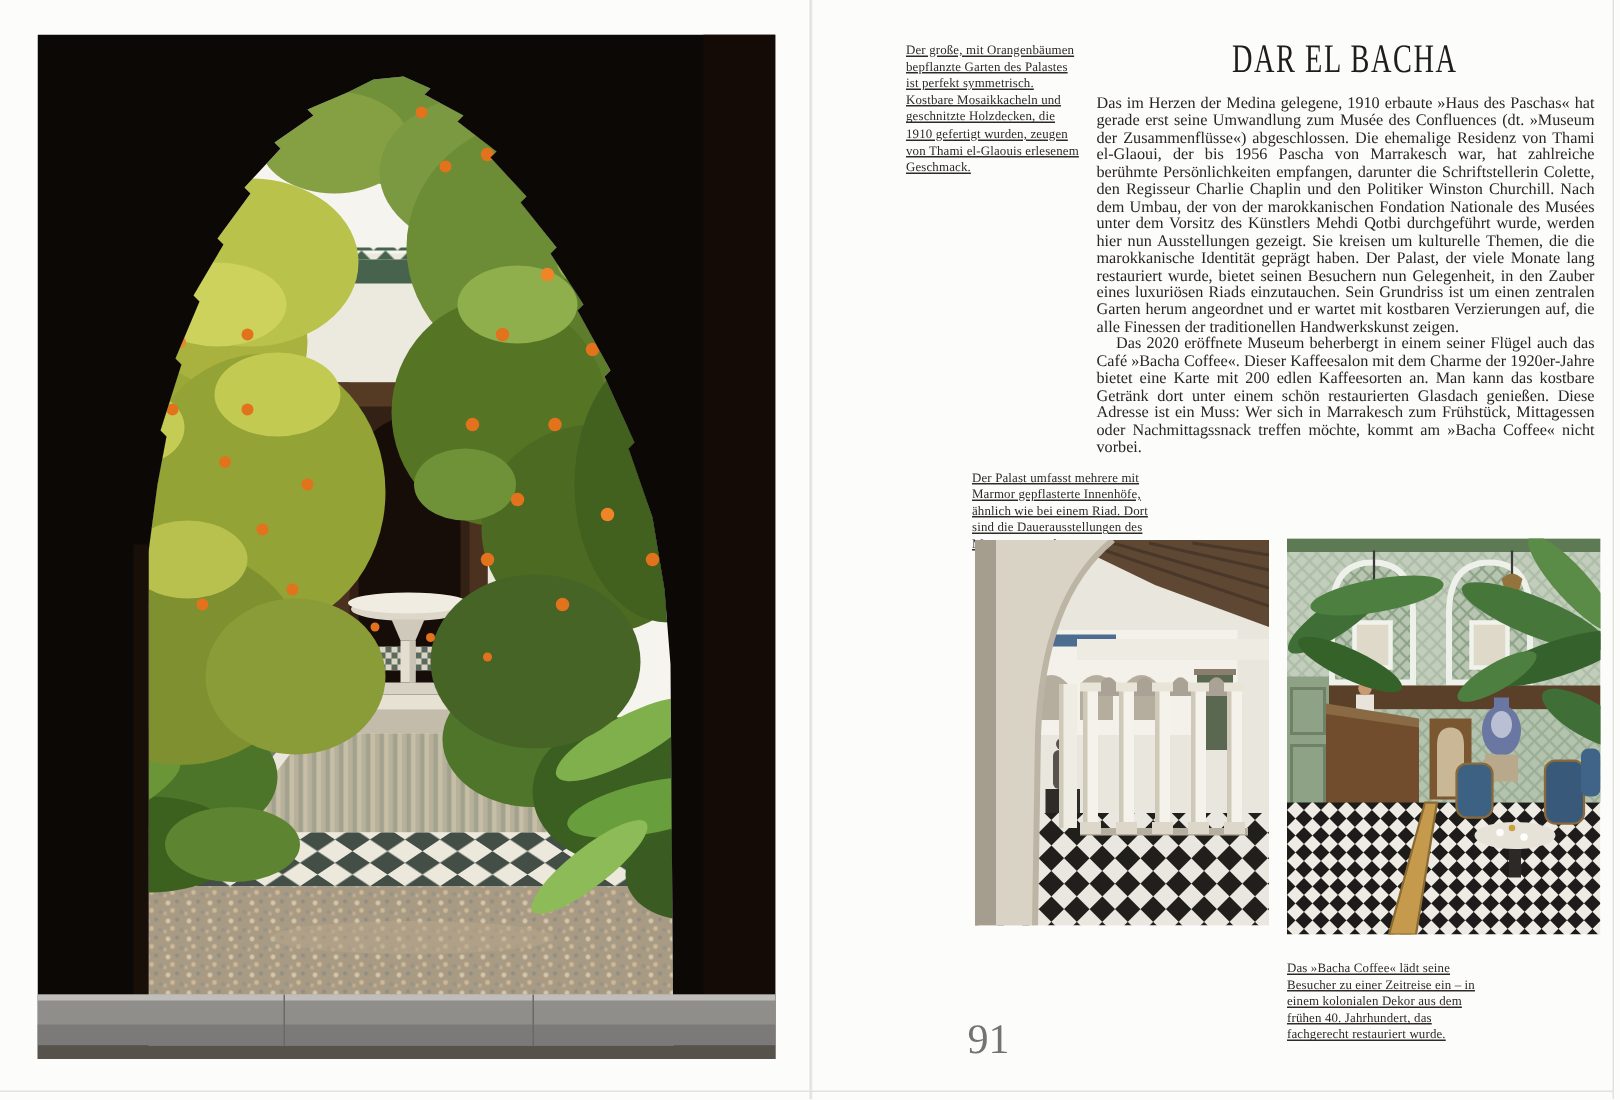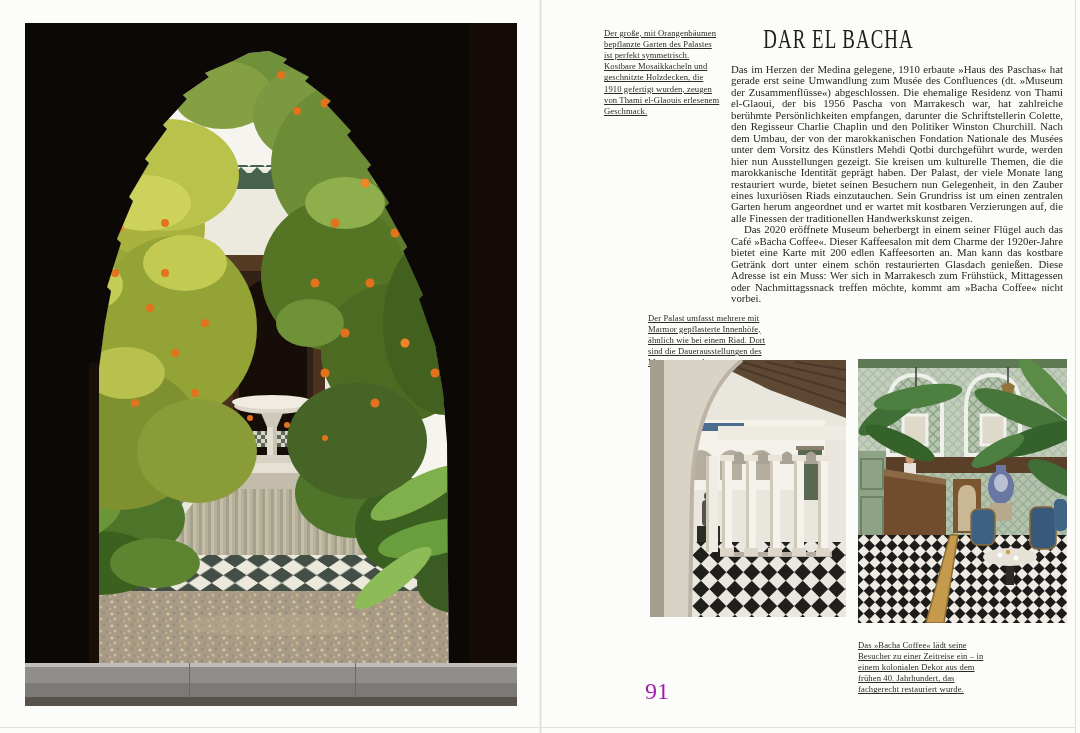--- a/index.html
+++ b/index.html
@@ -25,35 +25,35 @@
   .caption{
     position:absolute;font-size:8.6px;line-height:11.2px;color:#2e2a26;
     letter-spacing:0.1px;
     text-decoration:underline;
   }
   .caption-garden{left:604px;top:19px;width:116px;}
   .caption-palace{left:648px;top:304px;width:120px;}
   .caption-cafe{left:858px;top:631px;width:136px;}
 
   .chapter-title{
-    position:absolute;left:731px;top:24px;width:332px;text-align:left;
+    position:absolute;left:731px;top:24px;width:332px;text-align:center;
     font-size:27px;color:#1f1c19;white-space:nowrap;
   }
   .chapter-title span{display:inline-block;transform:scaleX(0.70);transform-origin:50% 50%;letter-spacing:1.5px;}
 
   .bodytext{
     position:absolute;left:731px;top:64px;width:332px;
     font-size:10.8px;line-height:11.45px;text-align:justify;
     hyphens:auto;-webkit-hyphens:auto;color:#292521;
   }
   .bodytext p{margin:0;font-family:Liberation Serif, serif;}
   .bodytext p + p{text-indent:13px;}
 
   .page-number{
-    position:absolute;left:645px;top:678px;font-size:24px;color:#a21caf;
+    position:absolute;left:645px;top:678px;font-size:28px;color:#737373;
   }
 </style>
 </head>
 <body>
 
 <div class="gutter"></div>
 <div class="edge page-right-edge"></div>
 <div class="edge page-bottom-edge"></div>
 
 <figure class="photo-main" role="img" aria-label="Blick durch einen dunklen marokkanischen Torbogen in den symmetrischen Garten des Dar el Bacha mit Orangenbäumen, weißem Marmorbrunnen, Mosaikweg und rautengemustertem Fliesenboden">

